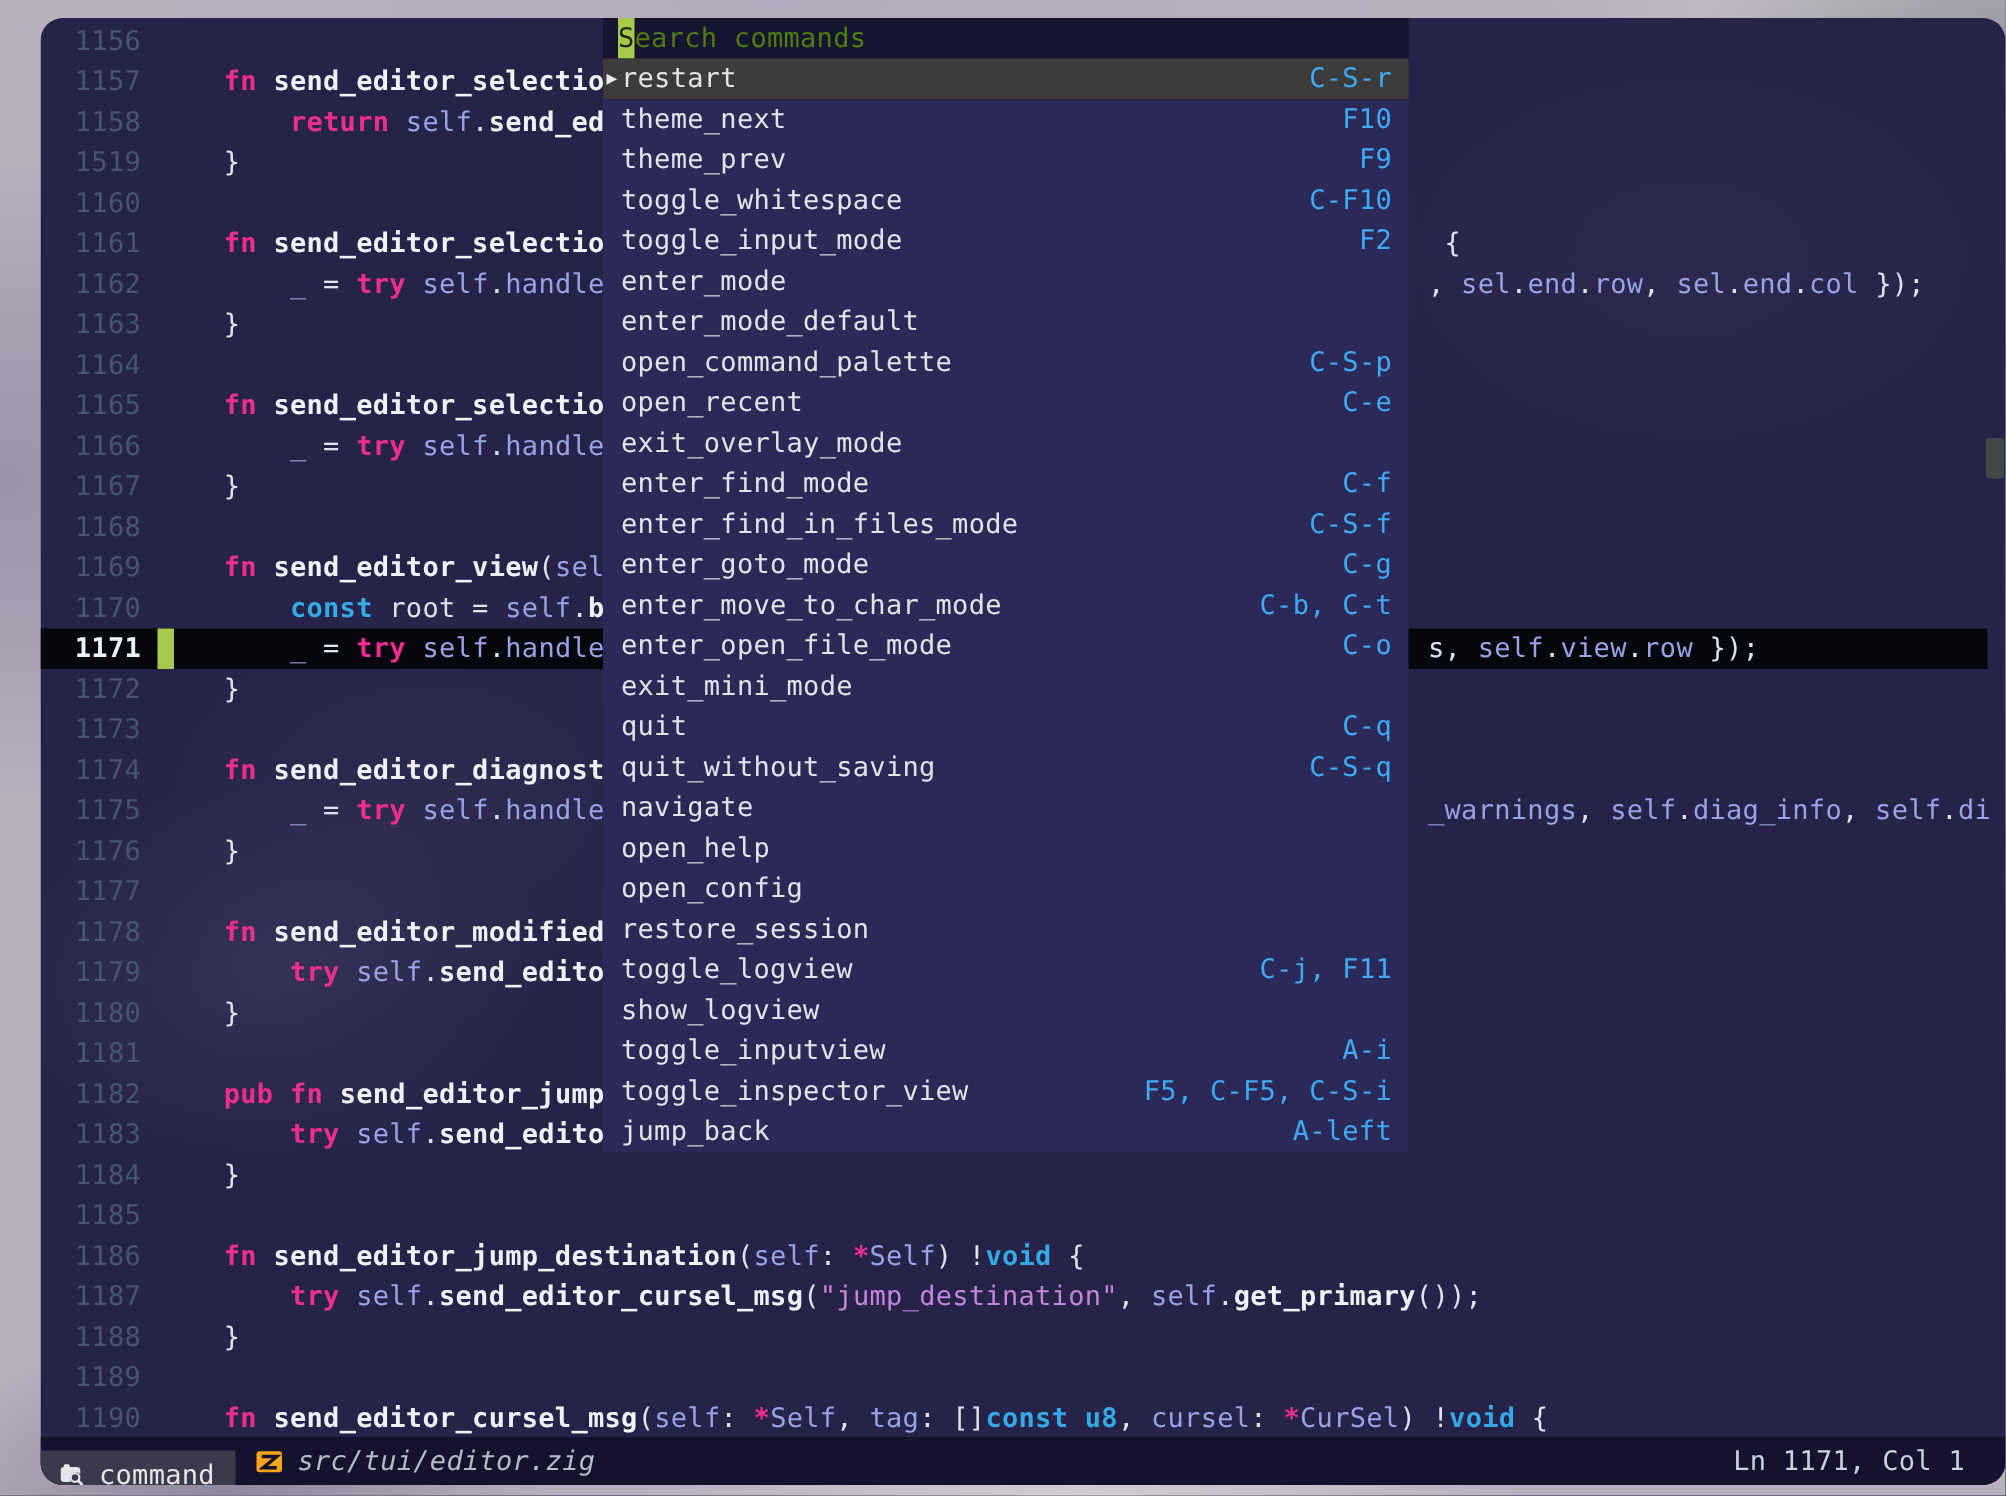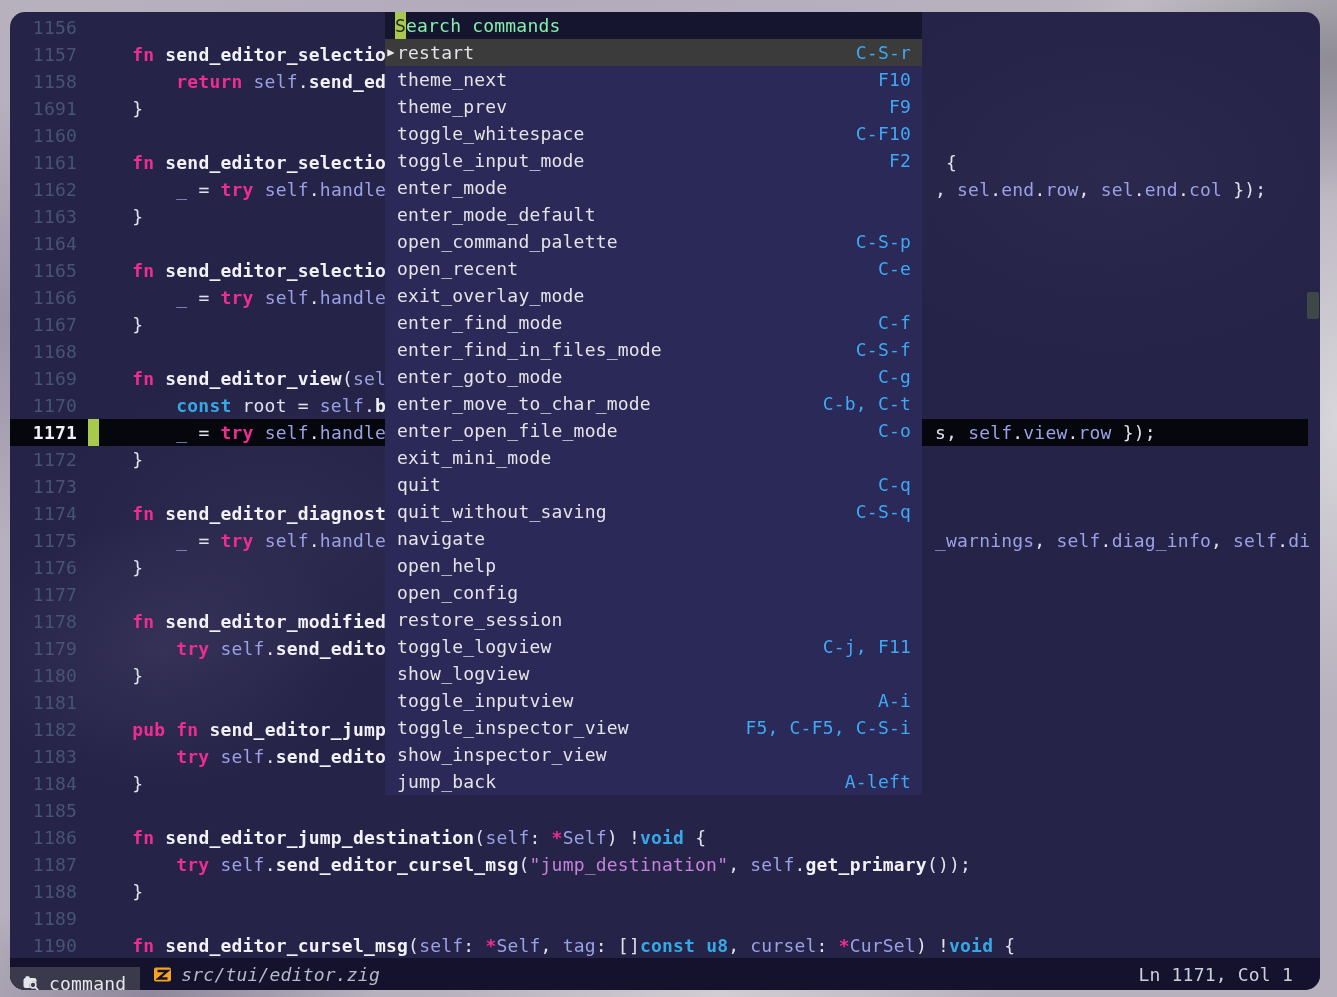--- a/index.html
+++ b/index.html
@@ -9,21 +9,21 @@
       radial-gradient(ellipse 300px 200px at 1330px 60px, #8f8c96 0%, transparent 70%),
       radial-gradient(ellipse 220px 420px at 1337px 420px, #d8d6da 0%, transparent 70%),
       radial-gradient(ellipse 420px 220px at 720px 997px, #d2cdd2 0%, transparent 70%),
       radial-gradient(ellipse 320px 160px at 150px 997px, #8f879b 0%, transparent 70%),
       radial-gradient(ellipse 500px 320px at 0px 320px, #9a92a7 0%, transparent 70%),
       radial-gradient(ellipse 640px 220px at 520px 0px, #b3abbd 0%, transparent 70%),
       radial-gradient(ellipse 320px 120px at 1260px 0px, #c6c3c9 0%, transparent 70%),
       #b7b0bd;
   }
   .window{
-    position:absolute;left:10px;top:12px;width:1310px;height:978px;
+    position:absolute;left:27px;top:12px;width:1310px;height:978px;
     border-radius:15px;overflow:hidden;
     background:
       radial-gradient(ellipse 280px 190px at 150px 640px, rgba(175,165,210,0.10), transparent 70%),
       radial-gradient(ellipse 320px 220px at 260px 520px, rgba(175,165,210,0.06), transparent 70%),
       radial-gradient(ellipse 400px 260px at 1100px 160px, rgba(150,140,190,0.05), transparent 70%),
       #262348;
   }
   
   .editor{position:absolute;left:0;top:0;width:100%;height:946px;font-size:18px;letter-spacing:0.2px;}
   .row{position:absolute;left:0;width:1298px;height:27px;line-height:27px;}
@@ -37,21 +37,21 @@
   .t{color:#35a9e6;font-weight:bold;}
   .i{color:#9aa2e6;}
   .f{color:#f1f2f7;font-weight:bold;}
   .p{color:#dfe3ee;}
   .s{color:#c583da;}
   .scrollthumb{position:absolute;left:1297px;top:280px;width:12px;height:27px;background:#3e4947;border-radius:2px;}
   
   .palette{position:absolute;left:375px;top:0;width:537px;font-size:18px;letter-spacing:0.2px;}
   .palette-input{position:relative;height:27px;line-height:27px;background:#16152f;white-space:pre;}
   .input-cursor{position:absolute;left:10px;top:0;width:11px;height:27px;background:#a9c84e;color:#1c2610;text-align:center;}
-  .input-rest{position:absolute;left:21px;top:0;color:#86efac;}
+  .input-rest{position:absolute;left:21px;top:0;color:#4d7c0f;}
   .palette-list{position:relative;}
   .cmd-item{position:relative;height:27px;line-height:27px;background:#2b2957;display:flex;justify-content:space-between;padding:0 11px 0 12px;}
   .cmd-item.selected{background:#3b3b3b;}
   .cmd-arrow{position:absolute;left:0px;top:0;width:12px;color:#e9e9ec;font-size:12px;line-height:27px;text-align:center;}
   .cmd-label{color:#e4e4e8;white-space:pre;}
   .cmd-shortcut{color:#3fa9f5;white-space:pre;}
   
   .statusbar{position:absolute;left:0;bottom:0;width:100%;height:32px;background:#14122d;display:flex;align-items:center;font-size:18px;letter-spacing:0.2px;}
   .mode-seg{height:32px;display:flex;align-items:center;gap:8px;padding:0 14px 0 12px;background:#3a3a4c;color:#e6e6ea;margin-top:18px;}
   .zig-icon{margin-left:13px;display:flex;align-items:center;}
@@ -72,21 +72,21 @@
       </div>
       <div class="row" style="top: 29px;">
         <span class="gutter">1157</span>
         <span class="codetext"><span class="p">    </span><span class="k">fn</span><span class="p"> </span><span class="f">send_editor_selectio</span></span>
       </div>
       <div class="row" style="top: 56px;">
         <span class="gutter">1158</span>
         <span class="codetext"><span class="p">        </span><span class="k">return</span><span class="p"> </span><span class="i">self</span><span class="p">.</span><span class="f">send_ed</span></span>
       </div>
       <div class="row" style="top: 83px;">
-        <span class="gutter">1691</span>
+        <span class="gutter">1519</span>
         <span class="codetext"><span class="p">    }</span></span>
       </div>
       <div class="row" style="top: 110px;">
         <span class="gutter">1160</span>
         <span class="codetext"></span>
       </div>
       <div class="row" style="top: 137px;">
         <span class="gutter">1161</span>
         <span class="codetext"><span class="p">    </span><span class="k">fn</span><span class="p"> </span><span class="f">send_editor_selectio</span></span>
         <span class="frag" style="left: 936px;"><span class="p">{</span></span>
@@ -318,24 +318,20 @@
           <span class="cmd-label">show_logview</span>
           <span class="cmd-shortcut"></span>
         </div>
         <div class="cmd-item">
           <span class="cmd-label">toggle_inputview</span>
           <span class="cmd-shortcut">A-i</span>
         </div>
         <div class="cmd-item">
           <span class="cmd-label">toggle_inspector_view</span>
           <span class="cmd-shortcut">F5, C-F5, C-S-i</span>
-        </div>
-        <div class="cmd-item">
-          <span class="cmd-label">show_inspector_view</span>
-          <span class="cmd-shortcut"></span>
         </div>
         <div class="cmd-item">
           <span class="cmd-label">jump_back</span>
           <span class="cmd-shortcut">A-left</span>
         </div>
       </div>
   </div>
 
   <div class="statusbar">
     <div class="mode-seg">

